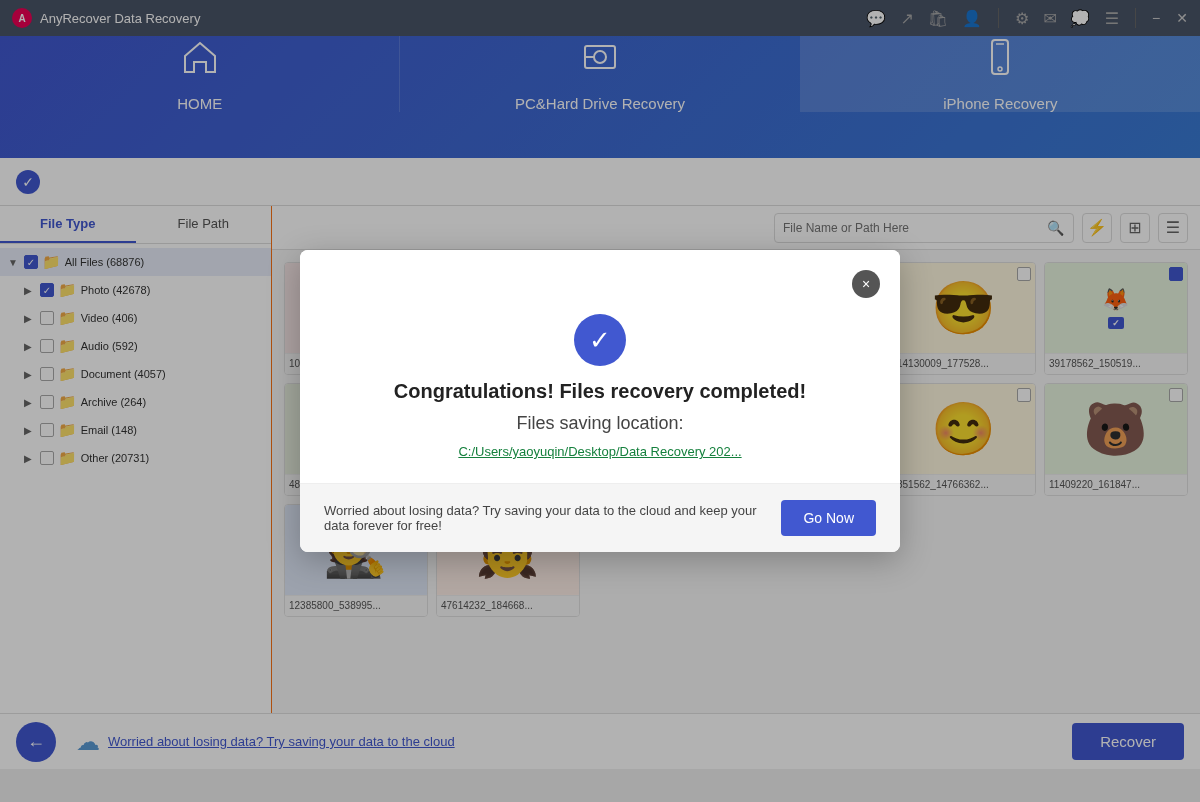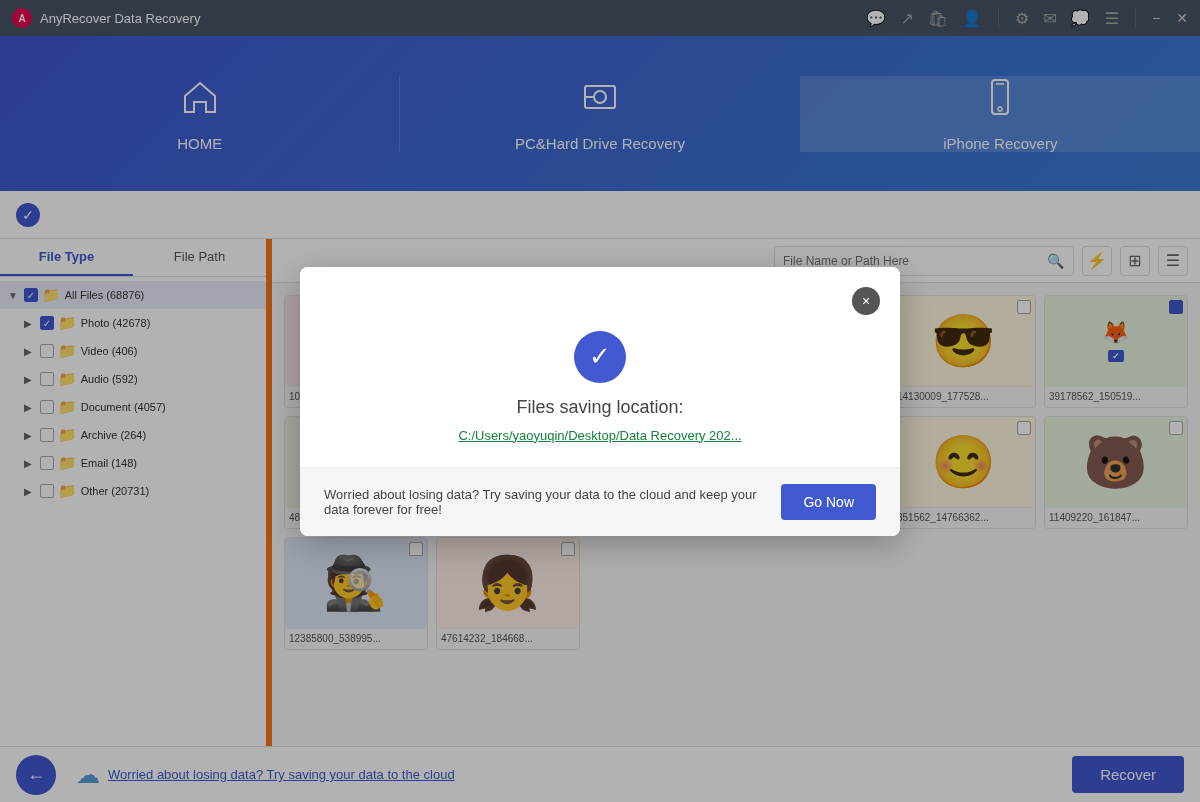--- a/index.html
+++ b/index.html
@@ -18,23 +18,23 @@
     .title-bar-logo { width: 20px; height: 20px; background: #e05; border-radius: 50%; display: flex; align-items: center; justify-content: center; color: white; font-size: 10px; font-weight: bold; }
     .title-bar-right { display: flex; align-items: center; gap: 16px; color: #ccc; font-size: 15px; }
     .title-bar-icons { display: flex; align-items: center; gap: 14px; }
     .title-bar-sep { width: 1px; height: 20px; background: #666; }
     .win-btn { cursor: pointer; font-size: 14px; color: #ccc; }
 
     
     .nav-bar {
       background: #4158d0;
       background: linear-gradient(135deg, #4158d0 0%, #3a7bd5 100%);
-      height: 155px;
-      display: flex;
-      align-items: center;
+      height: 122px;
+      display: flex;
+      align-items: flex-start;
     }
     .nav-item {
       flex: 1;
       display: flex;
       flex-direction: column;
       align-items: center;
       justify-content: center;
       color: white;
       cursor: pointer;
       border-right: 1px solid rgba(255,255,255,0.15);
@@ -70,21 +70,21 @@
     
     .main-content {
       display: flex;
       height: calc(802px - 36px - 155px - 48px - 56px);
     }
 
     
     .sidebar {
       width: 272px;
       background: white;
-      border-right: 6px solid #f97316;
+      border-right: 1px solid #f97316;
       display: flex;
       flex-direction: column;
       overflow: hidden;
     }
     .sidebar-tabs {
       display: flex;
       border-bottom: 1px solid #ddd;
     }
     .sidebar-tab {
       flex: 1;
@@ -608,20 +608,21 @@
   <button class="recover-btn">Recover</button>
 </div>
 
 <div class="overlay">
   <div class="dialog">
     <div class="dialog-header">
       <div class="dialog-close">×</div>
     </div>
     <div class="dialog-body">
       <div class="dialog-check">✓</div>
+      <div class="dialog-title">Congratulations! Files recovery completed!</div>
       <div class="dialog-subtitle">Files saving location:</div>
       <div class="dialog-path">C:/Users/yaoyuqin/Desktop/Data Recovery 202...</div>
     </div>
     <div class="dialog-promo">
       <span class="dialog-promo-text">Worried about losing data? Try saving your data to the cloud and keep your data forever for free!</span>
       <button class="go-now-btn">Go Now</button>
     </div>
   </div>
 </div>
 

